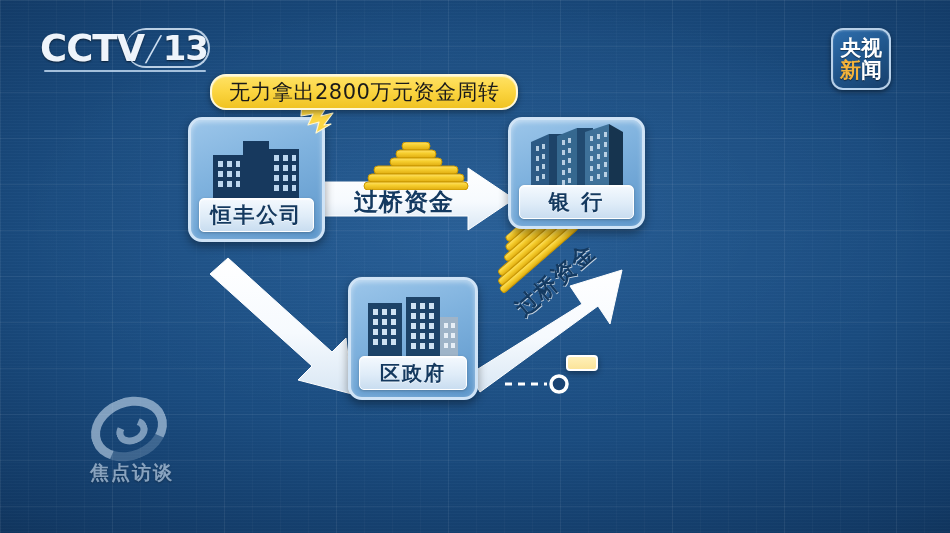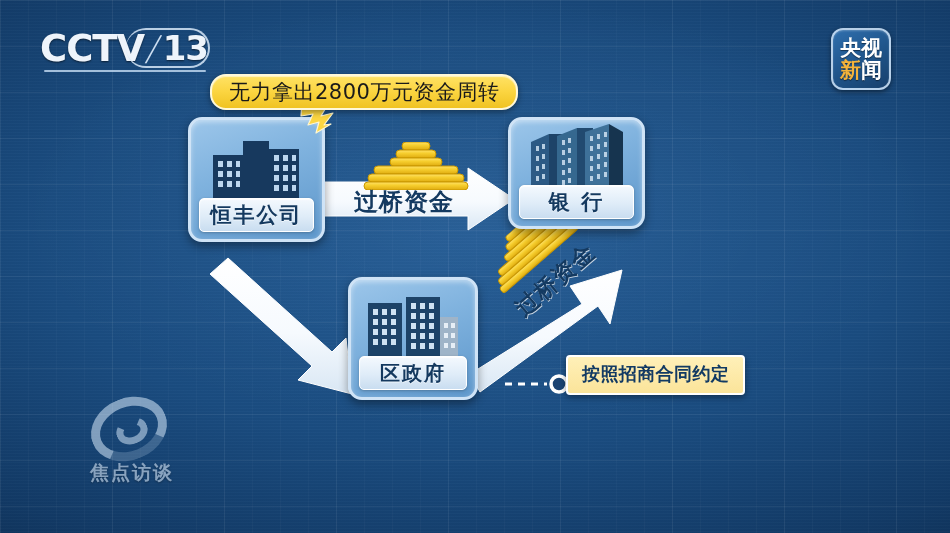--- a/index.html
+++ b/index.html
@@ -363,16 +363,15 @@
       </svg>
     </div>
     <div class="plabel">区政府</div>
   </div>
 
   <svg id="dotline" width="70" height="24" viewBox="0 0 70 24">
     <line x1="0" y1="12" x2="42" y2="12" stroke="#ffffff" stroke-width="3" stroke-dasharray="7 6" stroke-linecap="butt"></line>
     <circle cx="54" cy="12" r="8" fill="#1b4473" stroke="#ffffff" stroke-width="3.5"></circle>
   </svg>
   <div id="caption">
-    <div class="cline">按照招商合同约定</div>
   </div>
 
 </div>
 
 </body></html>

